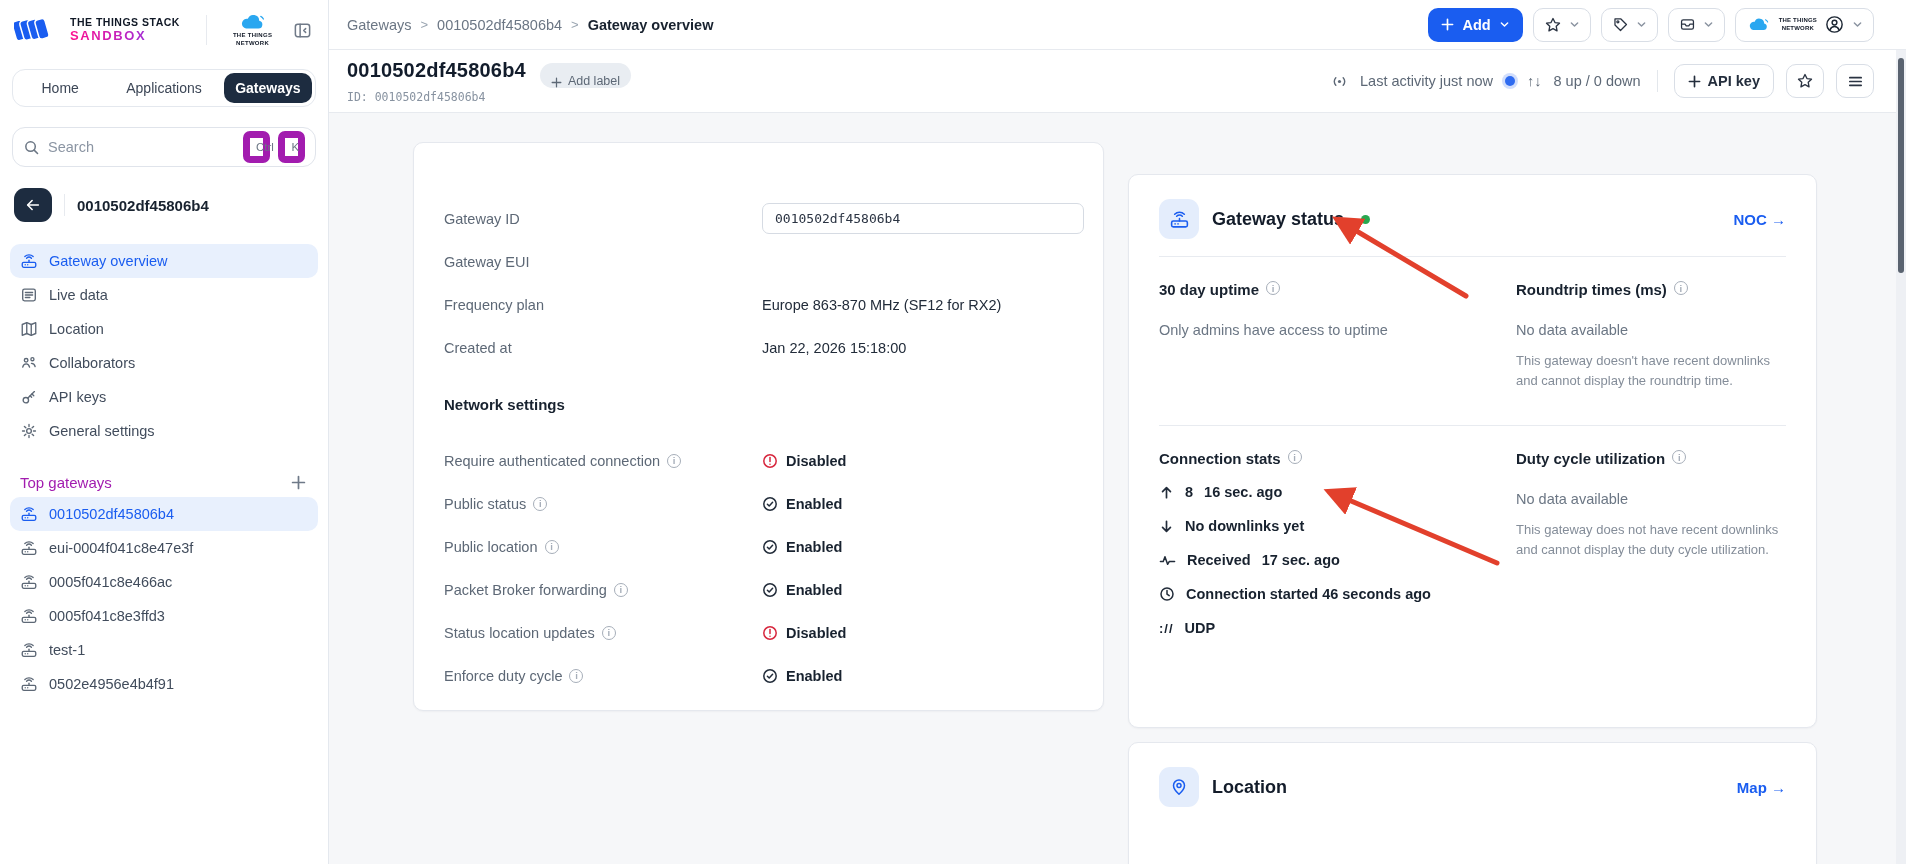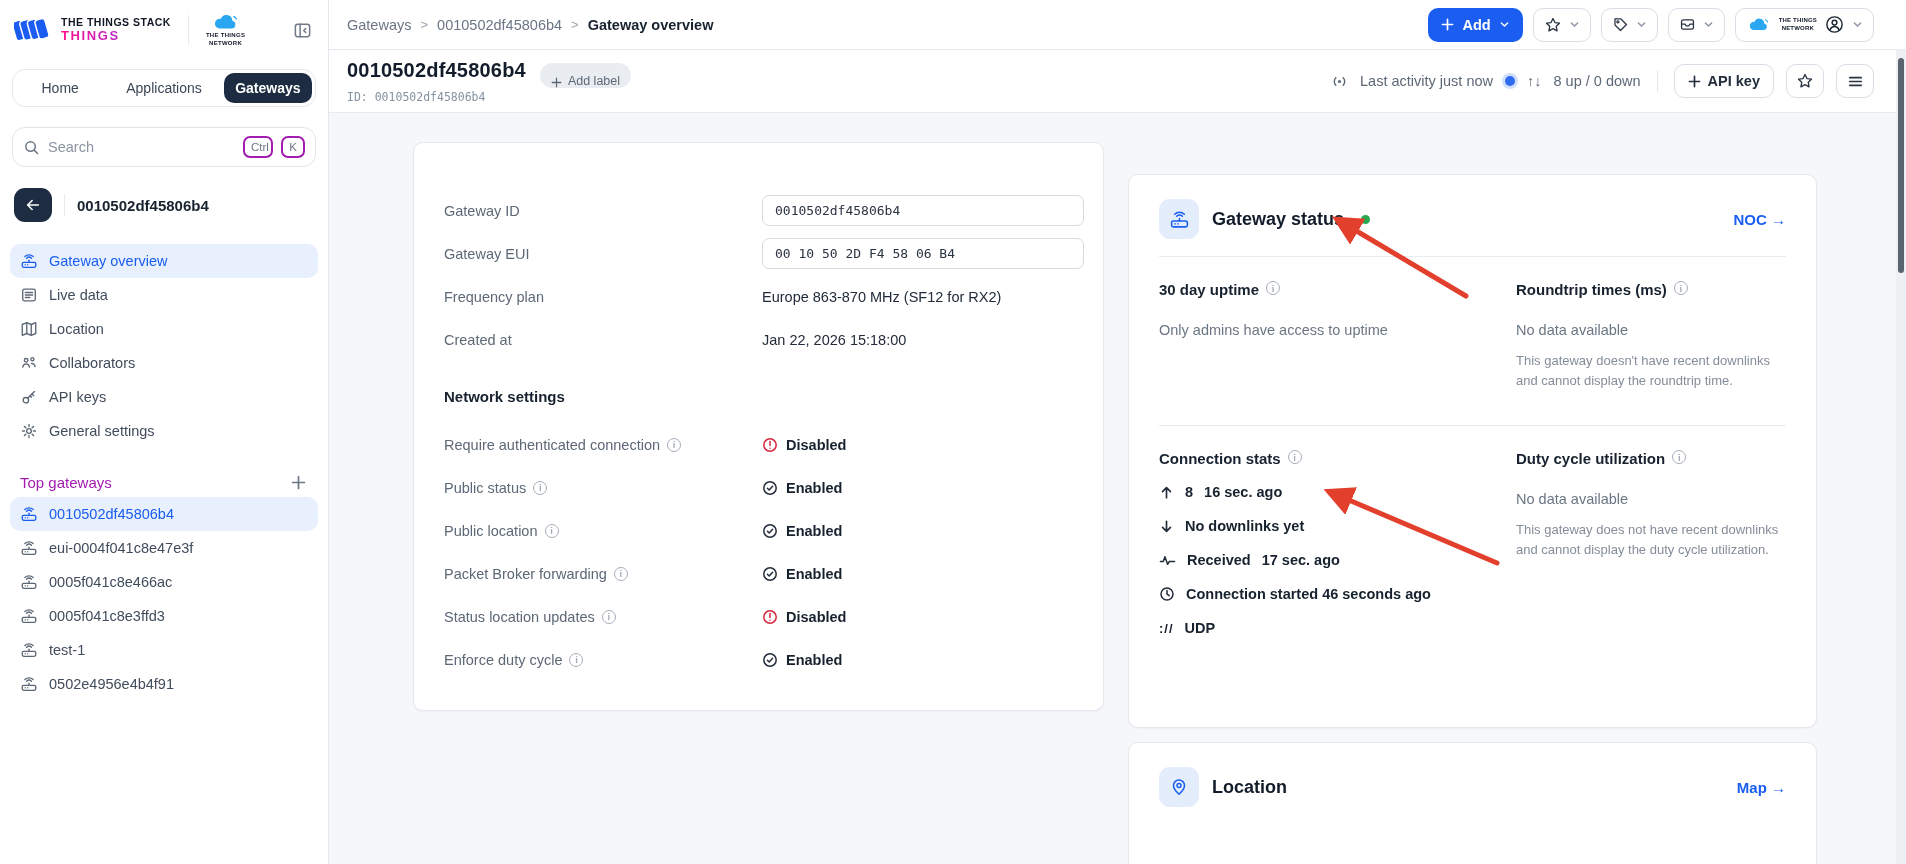--- a/index.html
+++ b/index.html
@@ -5,38 +5,38 @@
   *{box-sizing:border-box;margin:0;padding:0}
   html,body{width:1906px;height:864px}
   body{position:relative;font-family:"Liberation Sans",sans-serif;background:#f6f7f9;overflow:hidden;color:#1a2433;-webkit-font-smoothing:antialiased}
   svg{display:block}
   .icon{flex:none}
   button{font-family:inherit;cursor:pointer}
   input{font-family:inherit}
 
   
   .sidebar{position:absolute;left:0;top:0;bottom:0;width:329px;background:#fff;border-right:1px solid #e4e8ee;z-index:5}
-  .sb-head{height:60px;display:flex;align-items:center;padding:0 14px;gap:9px}
+  .sb-head{height:60px;display:flex;align-items:center;padding:0 14px;gap:18px}
   .logo-text{line-height:1.12}
   .logo-line1{font-size:10.5px;font-weight:800;letter-spacing:.5px;color:#101826}
   .logo-line2{font-size:13px;font-weight:800;letter-spacing:1.6px;background:linear-gradient(90deg,#ff0f8e,#7a3bf5);-webkit-background-clip:text;background-clip:text;color:transparent}
   .sb-vdiv{width:1px;height:30px;background:#e7eaef;margin:0 8px}
   .cloud-block{display:flex;flex-direction:column;align-items:center;gap:1px}
   .cloud-text{font-size:6px;font-weight:800;color:#101826;letter-spacing:.3px;line-height:1.2;text-align:center}
   .collapse-btn{margin-left:auto;color:#707a88;background:none;border:0;padding:2px}
 
   .tabs{margin:9px 12px 0;border:1px solid #e4e8ee;border-radius:13px;display:flex;padding:3px;height:38px;background:#fff}
   .tab{flex:1;display:flex;align-items:center;justify-content:center;font-size:14px;color:#3c4656;border-radius:10px;font-weight:500;border:0;background:transparent}
   .tab-applications{flex:1.35}
   .tab.active{background:#1d2c40;color:#fff;font-weight:700}
 
   .search{margin:20px 12px 0;height:40px;border:1px solid #e0e4eb;border-radius:13px;display:flex;align-items:center;padding:0 10px;gap:8px;background:#fff}
   .search input{border:0;outline:0;flex:1;font-size:14.5px;color:#3c4656;background:transparent}
   .search input::placeholder{color:#8b95a3}
-  .kbd{border:2px solid #a21caf;border-radius:7px;font-size:11.5px;color:#6b7684;padding:3px 6px;min-width:24px;text-align:center}
+  .kbd{border:7px solid #a21caf;border-radius:7px;font-size:11.5px;color:#6b7684;padding:3px 6px;min-width:24px;text-align:center}
 
   .entity{margin:21px 12px 0;display:flex;align-items:center;gap:12px;padding-left:2px}
   .back-btn{width:38px;height:34px;border-radius:11px;background:#1d2c40;color:#fff;display:flex;align-items:center;justify-content:center;border:0}
   .entity-vdiv{width:1px;height:22px;background:#e7eaef}
   .entity-name{font-size:15px;font-weight:700;color:#18222f}
 
   .menu{margin-top:22px}
   .m-item{height:34px;margin:0 10px;padding:0 10px;border-radius:10px;display:flex;align-items:center;gap:11px;font-size:14.5px;color:#414c5c;cursor:pointer}
   .m-item .icon{color:#5d6876}
   .m-item.active{background:#e8f0fd;color:#1a5df0}
@@ -73,21 +73,21 @@
   .btn-icon{width:38px;justify-content:center;padding:0}
 
   
   .content{position:absolute;left:329px;right:0;top:113px;bottom:0;background:#f6f7f9}
   .card{position:absolute;background:#fff;border:1px solid #e5e8ee;border-radius:10px;box-shadow:0 1px 2px rgba(16,24,40,.04)}
   .card-general{left:84px;top:29px;width:691px;height:569px;padding:28px 30px}
   .card-status{left:799px;top:61px;width:689px;height:554px;padding:24px 30px}
   .card-location{left:799px;top:629px;width:689px;height:200px;padding:24px 30px}
 
   .sec-title{font-size:15px;font-weight:700;color:#18222f}
-  .info-rows{margin-top:24px}
+  .info-rows{margin-top:32px}
   .irow{display:grid;grid-template-columns:318px 1fr;align-items:center;min-height:31px;margin-bottom:12px}
   .ilabel{font-size:14.5px;color:#5d6876;display:flex;align-items:center;gap:7px}
   .ival{font-size:14.5px;color:#222c3a}
   .ibox{width:322px;height:31px;border:1px solid #d6dbe3;border-radius:7px;padding:0 12px;font-family:"DejaVu Sans Mono",monospace;font-size:13px;color:#2a3342;background:#fff;outline:none}
   .net-title{margin-top:33px}
   .status{display:flex;align-items:center;gap:8px;font-size:14.5px;font-weight:600;color:#18222f}
   .info-i{width:14px;height:14px;border-radius:50%;border:1.3px solid #a6aeb9;color:#a6aeb9;font-size:9.5px;display:inline-flex;align-items:center;justify-content:center;font-weight:700;flex:none;font-style:normal}
 
   .gs-head{display:flex;align-items:center;gap:13px}
   .badge{width:40px;height:40px;border-radius:11px;background:#e4edfc;color:#1a5df0;display:flex;align-items:center;justify-content:center;flex:none}
@@ -121,21 +121,21 @@
     <svg class="icon" width="38" height="30" viewBox="0 0 40 30">
       <g fill="#1a5df0" stroke="#ffffff" stroke-width="1.6">
         <rect x="0" y="5" width="11" height="21" rx="3.5" transform="rotate(-16 5.5 15.5)"></rect>
         <rect x="8" y="4.4" width="11" height="21" rx="3.5" transform="rotate(-16 13.5 15)"></rect>
         <rect x="16" y="3.8" width="11" height="21" rx="3.5" transform="rotate(-16 21.5 14.5)"></rect>
         <rect x="24" y="3.2" width="11" height="21" rx="3.5" transform="rotate(-16 29.5 14)"></rect>
       </g>
     </svg>
     <div class="logo-text">
       <div class="logo-line1">THE THINGS STACK</div>
-      <div class="logo-line2">THINGS</div>
+      <div class="logo-line2">SANDBOX</div>
     </div>
     <div class="sb-vdiv"></div>
     <div class="cloud-block">
       <svg class="icon" width="32" height="18" viewBox="0 0 34 22">
         <path fill="#2aa7f0" d="M8.5 19h15.2a4.8 4.8 0 0 0 .9-9.5A7.2 7.2 0 0 0 10.7 7 5.8 5.8 0 0 0 8.5 19z"></path>
         <path d="M26.5 4.2a6.5 6.5 0 0 1 3.2 3.1" stroke="#2aa7f0" fill="none" stroke-width="1.6" stroke-linecap="round"></path>
       </svg>
       <div class="cloud-text">THE THINGS</div>
       <div class="cloud-text">NETWORK</div>
     </div>
@@ -409,21 +409,20 @@
 <div class="content">
 
   <div class="card card-general">
     <div class="info-rows">
       <div class="irow">
         <div class="ilabel">Gateway ID</div>
         <input class="ibox" readonly="" value="0010502df45806b4" style="">
       </div>
       <div class="irow">
         <div class="ilabel">Gateway EUI</div>
-        <input class="ibox" readonly="" value="00 10 50 2D F4 58 06 B4" style="">
       </div>
       <div class="irow">
         <div class="ilabel">Frequency plan</div>
         <div class="ival">Europe 863-870 MHz (SF12 for RX2)</div>
       </div>
       <div class="irow">
         <div class="ilabel">Created at</div>
         <div class="ival">Jan 22, 2026 15:18:00</div>
       </div>
     </div>

